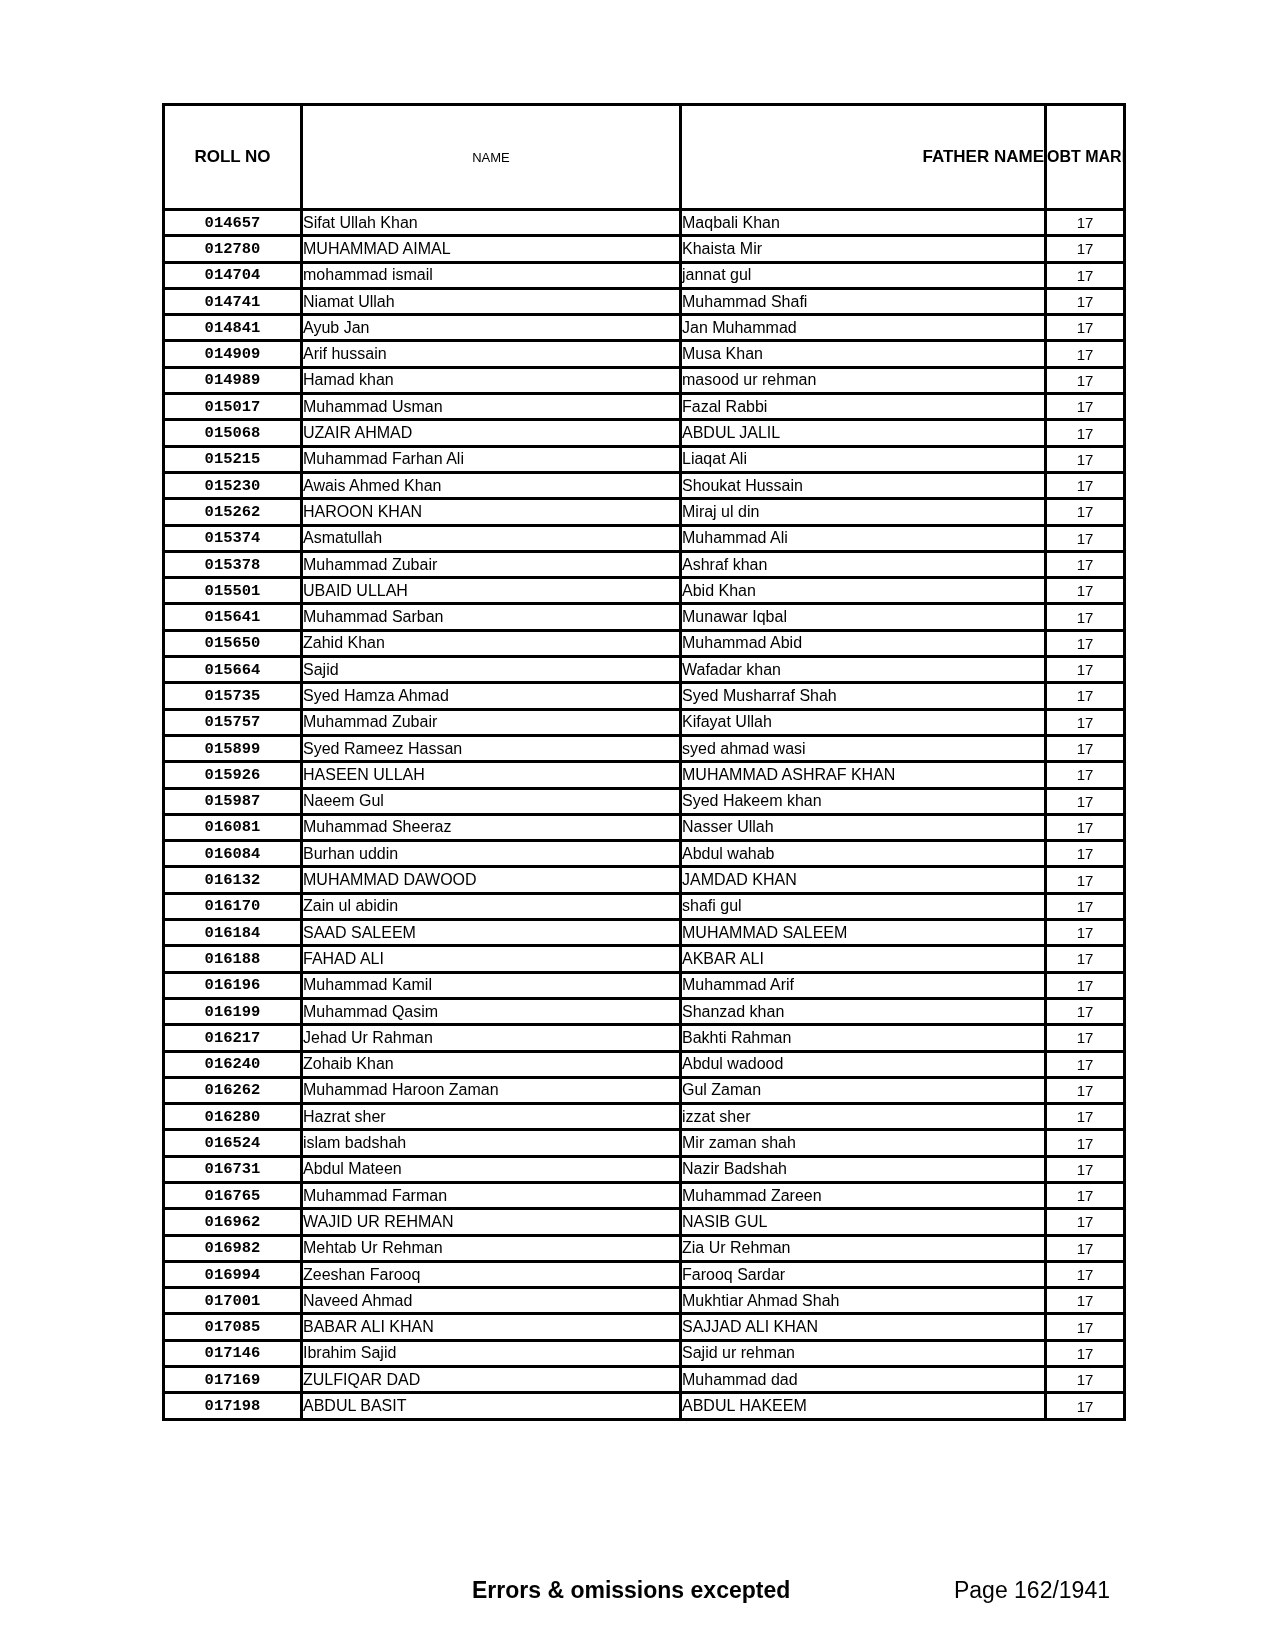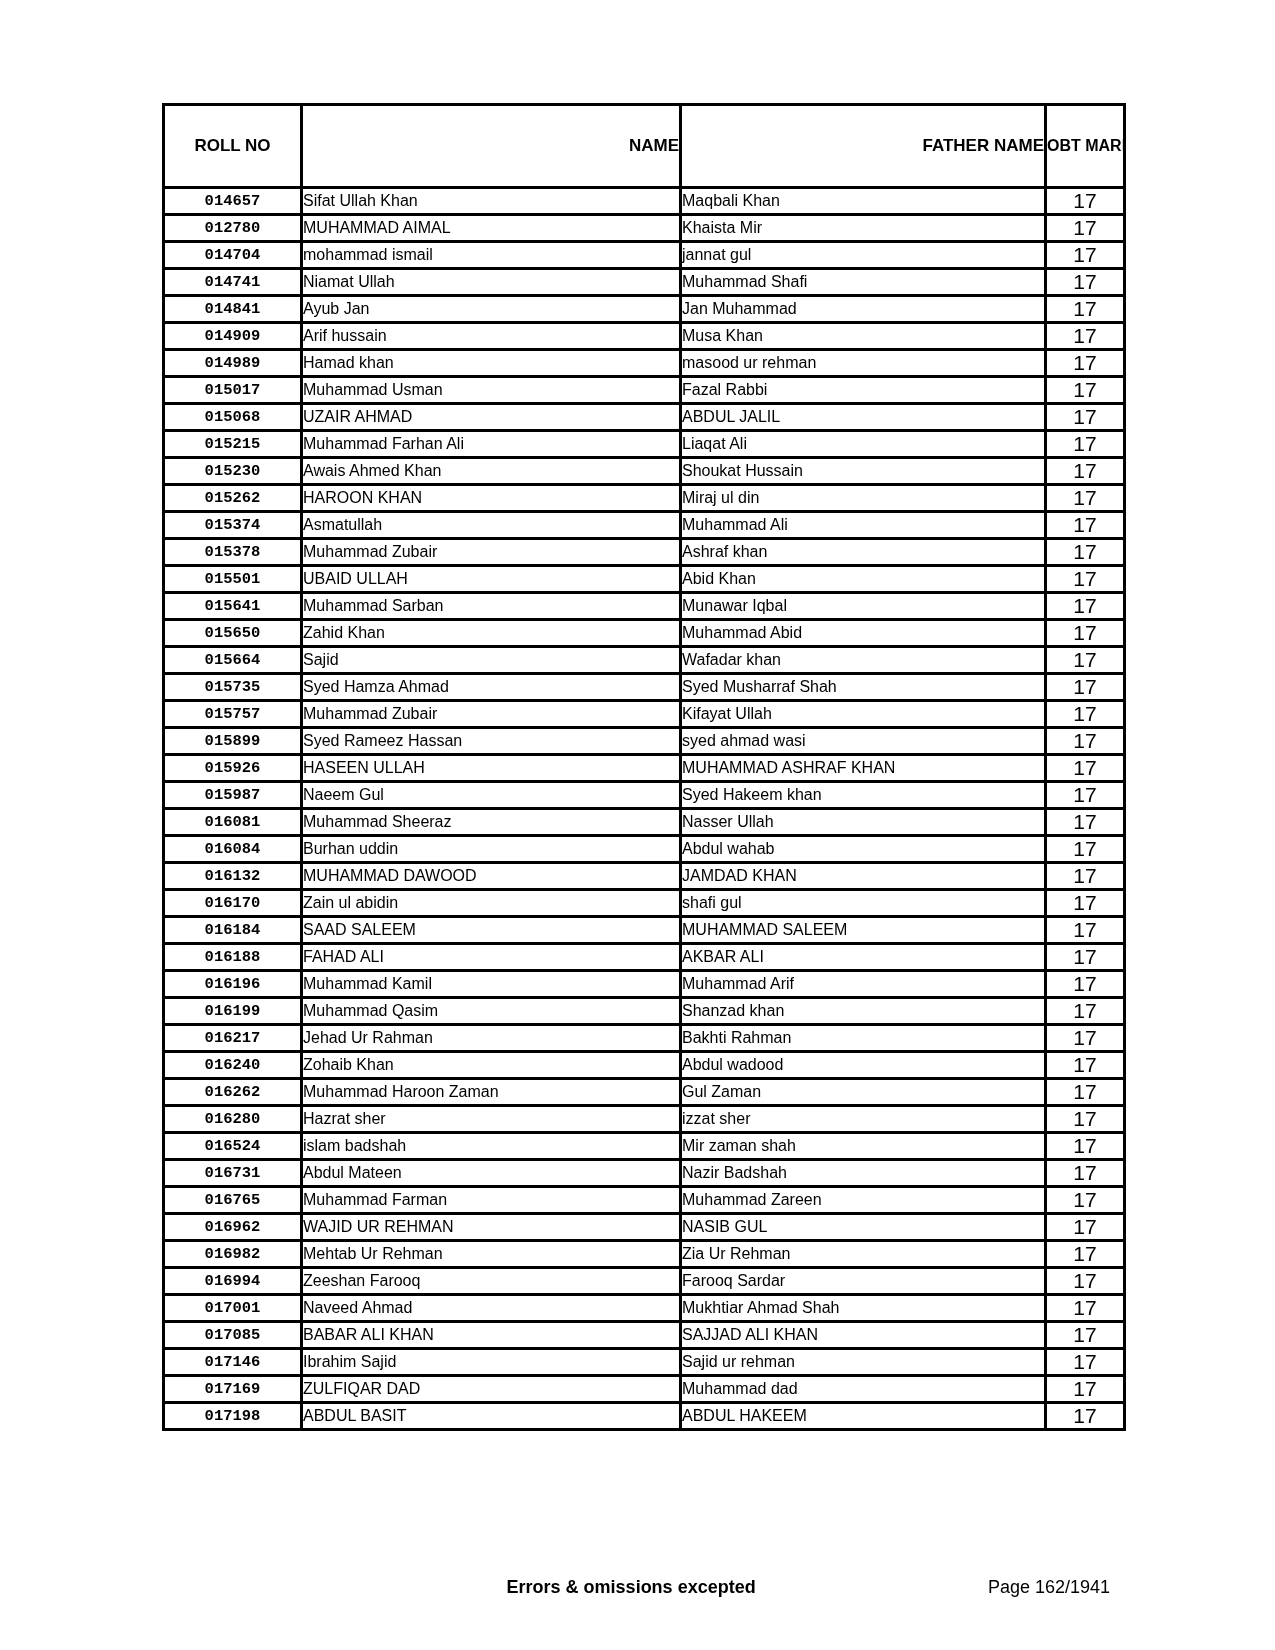--- a/index.html
+++ b/index.html
@@ -17,34 +17,34 @@
     width:949px;
     border-collapse:collapse;
     table-layout:fixed;
   }
   table.results th, table.results td{
     border:3px solid #000;
     padding:0;
     overflow:hidden;
     white-space:nowrap;
   }
-  table.results thead tr{height:83px;}
+  table.results thead tr{height:105px;}
   table.results tbody tr{height:26.3px;}
   th.col-roll{width:135px;text-align:center;font-size:17px;font-weight:bold;}
-  th.col-name{width:376px;text-align:right;font-size:17px;font-weight:bold;padding-left:5px;}
+  th.col-name{width:376px;text-align:center;font-size:13px;font-weight:normal;padding-left:5px;}
   th.col-father{width:362px;text-align:right;font-size:17px;font-weight:bold;padding-left:5px;}
   th.col-marks{width:76px;text-align:center;font-size:16px;font-weight:bold;white-space:normal;line-height:1.45;}
   td.cell-roll{text-align:center;font-weight:bold;font-size:15.5px;font-family:Liberation Mono, monospace;}
   td.cell-name,td.cell-father{text-align:left;font-size:16px;padding-left:5px;}
-  td.cell-marks{text-align:center;font-size:21px;margin-top:28px;}
+  td.cell-marks{text-align:center;font-size:15px;margin-top:28px;}
   .footer{
     position:absolute;
     top:1577px;left:0;width:100%;
     height:24px;
-    font-size:18px;
+    font-size:23px;
   }
   .footer-note{
     position:absolute;
     left:49.5%;
     transform:translateX(-50%);
     font-weight:bold;
   }
   .page-number{
     position:absolute;
     right:165px;

